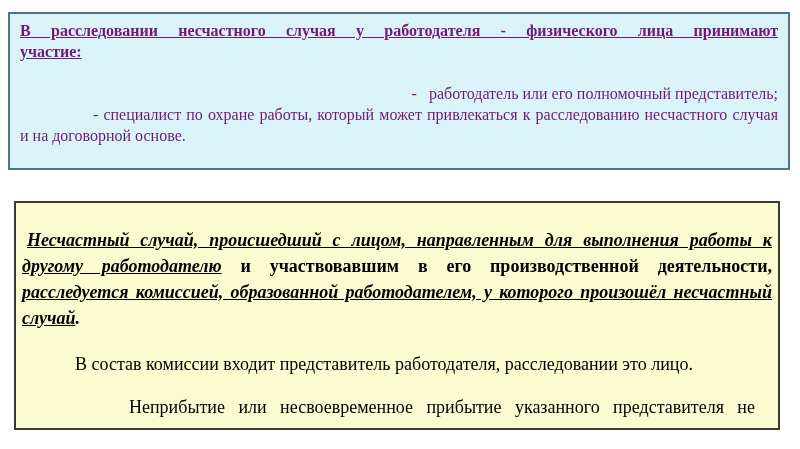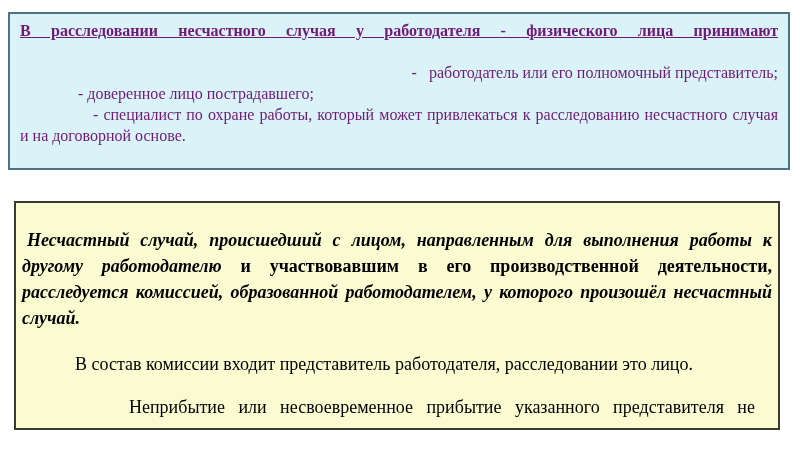--- a/index.html
+++ b/index.html
@@ -62,20 +62,21 @@
   .para1 {
     margin: 0;
     font-size: 18px;
     line-height: 26px;
     text-align: justify;
     text-indent: 5px;
   }
   .biu {
     font-weight: bold;
     font-style: italic;
+    text-decoration: underline;
   }
   .b { font-weight: bold; }
   .bi { font-weight: bold; font-style: italic; }
   .para2 {
     margin: 20px 0 0 0;
     font-size: 18px;
     line-height: 26px;
     text-indent: 53px;
   }
   .para3 {
@@ -88,23 +89,23 @@
   .bold-word { font-weight: bold; }
 </style>
 </head>
 <body>
 
 <div class="slide">
 
   <div class="box top-box" style="background-color: rgb(217, 243, 248); border-color: rgb(79, 116, 134); color: #701a75;">
     <p class="top-title">
       <span class="t-line t-line-justify">В расследовании несчастного случая у работодателя - физического лица принимают</span>
+      <span class="t-line">участие:</span>
     </p>
     <p class="item item1">-   работодатель или его полномочный представитель;</p>
-    <p class="item item2">- доверенное лицо пострадавшего;</p>
     <p class="item item3">- специалист по охране работы, который может привлекаться к расследованию несчастного случая и на договорной основе.</p>
   </div>
 
   <div class="box bottom-box" style="background-color: rgb(251, 251, 210); border-color: rgb(58, 58, 51); color: rgb(0, 0, 0);">
     <p class="para1">
       <span class="biu">Несчастный случай, происшедший с лицом, направленным для выполнения работы к другому работодателю</span><span class="b"> и участвовавшим в его производственной деятельности, </span><span class="biu">расследуется комиссией, образованной работодателем, у которого произошёл несчастный случай</span><span class="bi">.</span>
     </p>
     <p class="para2">В состав комиссии входит представитель работодателя, расследовании это лицо.</p>
     <p class="para3">
       <span>Неприбытие или несвоевременное прибытие указанного представителя не является основанием для изменения </span><span class="bold-word">сроков</span><span> расследования.</span>

